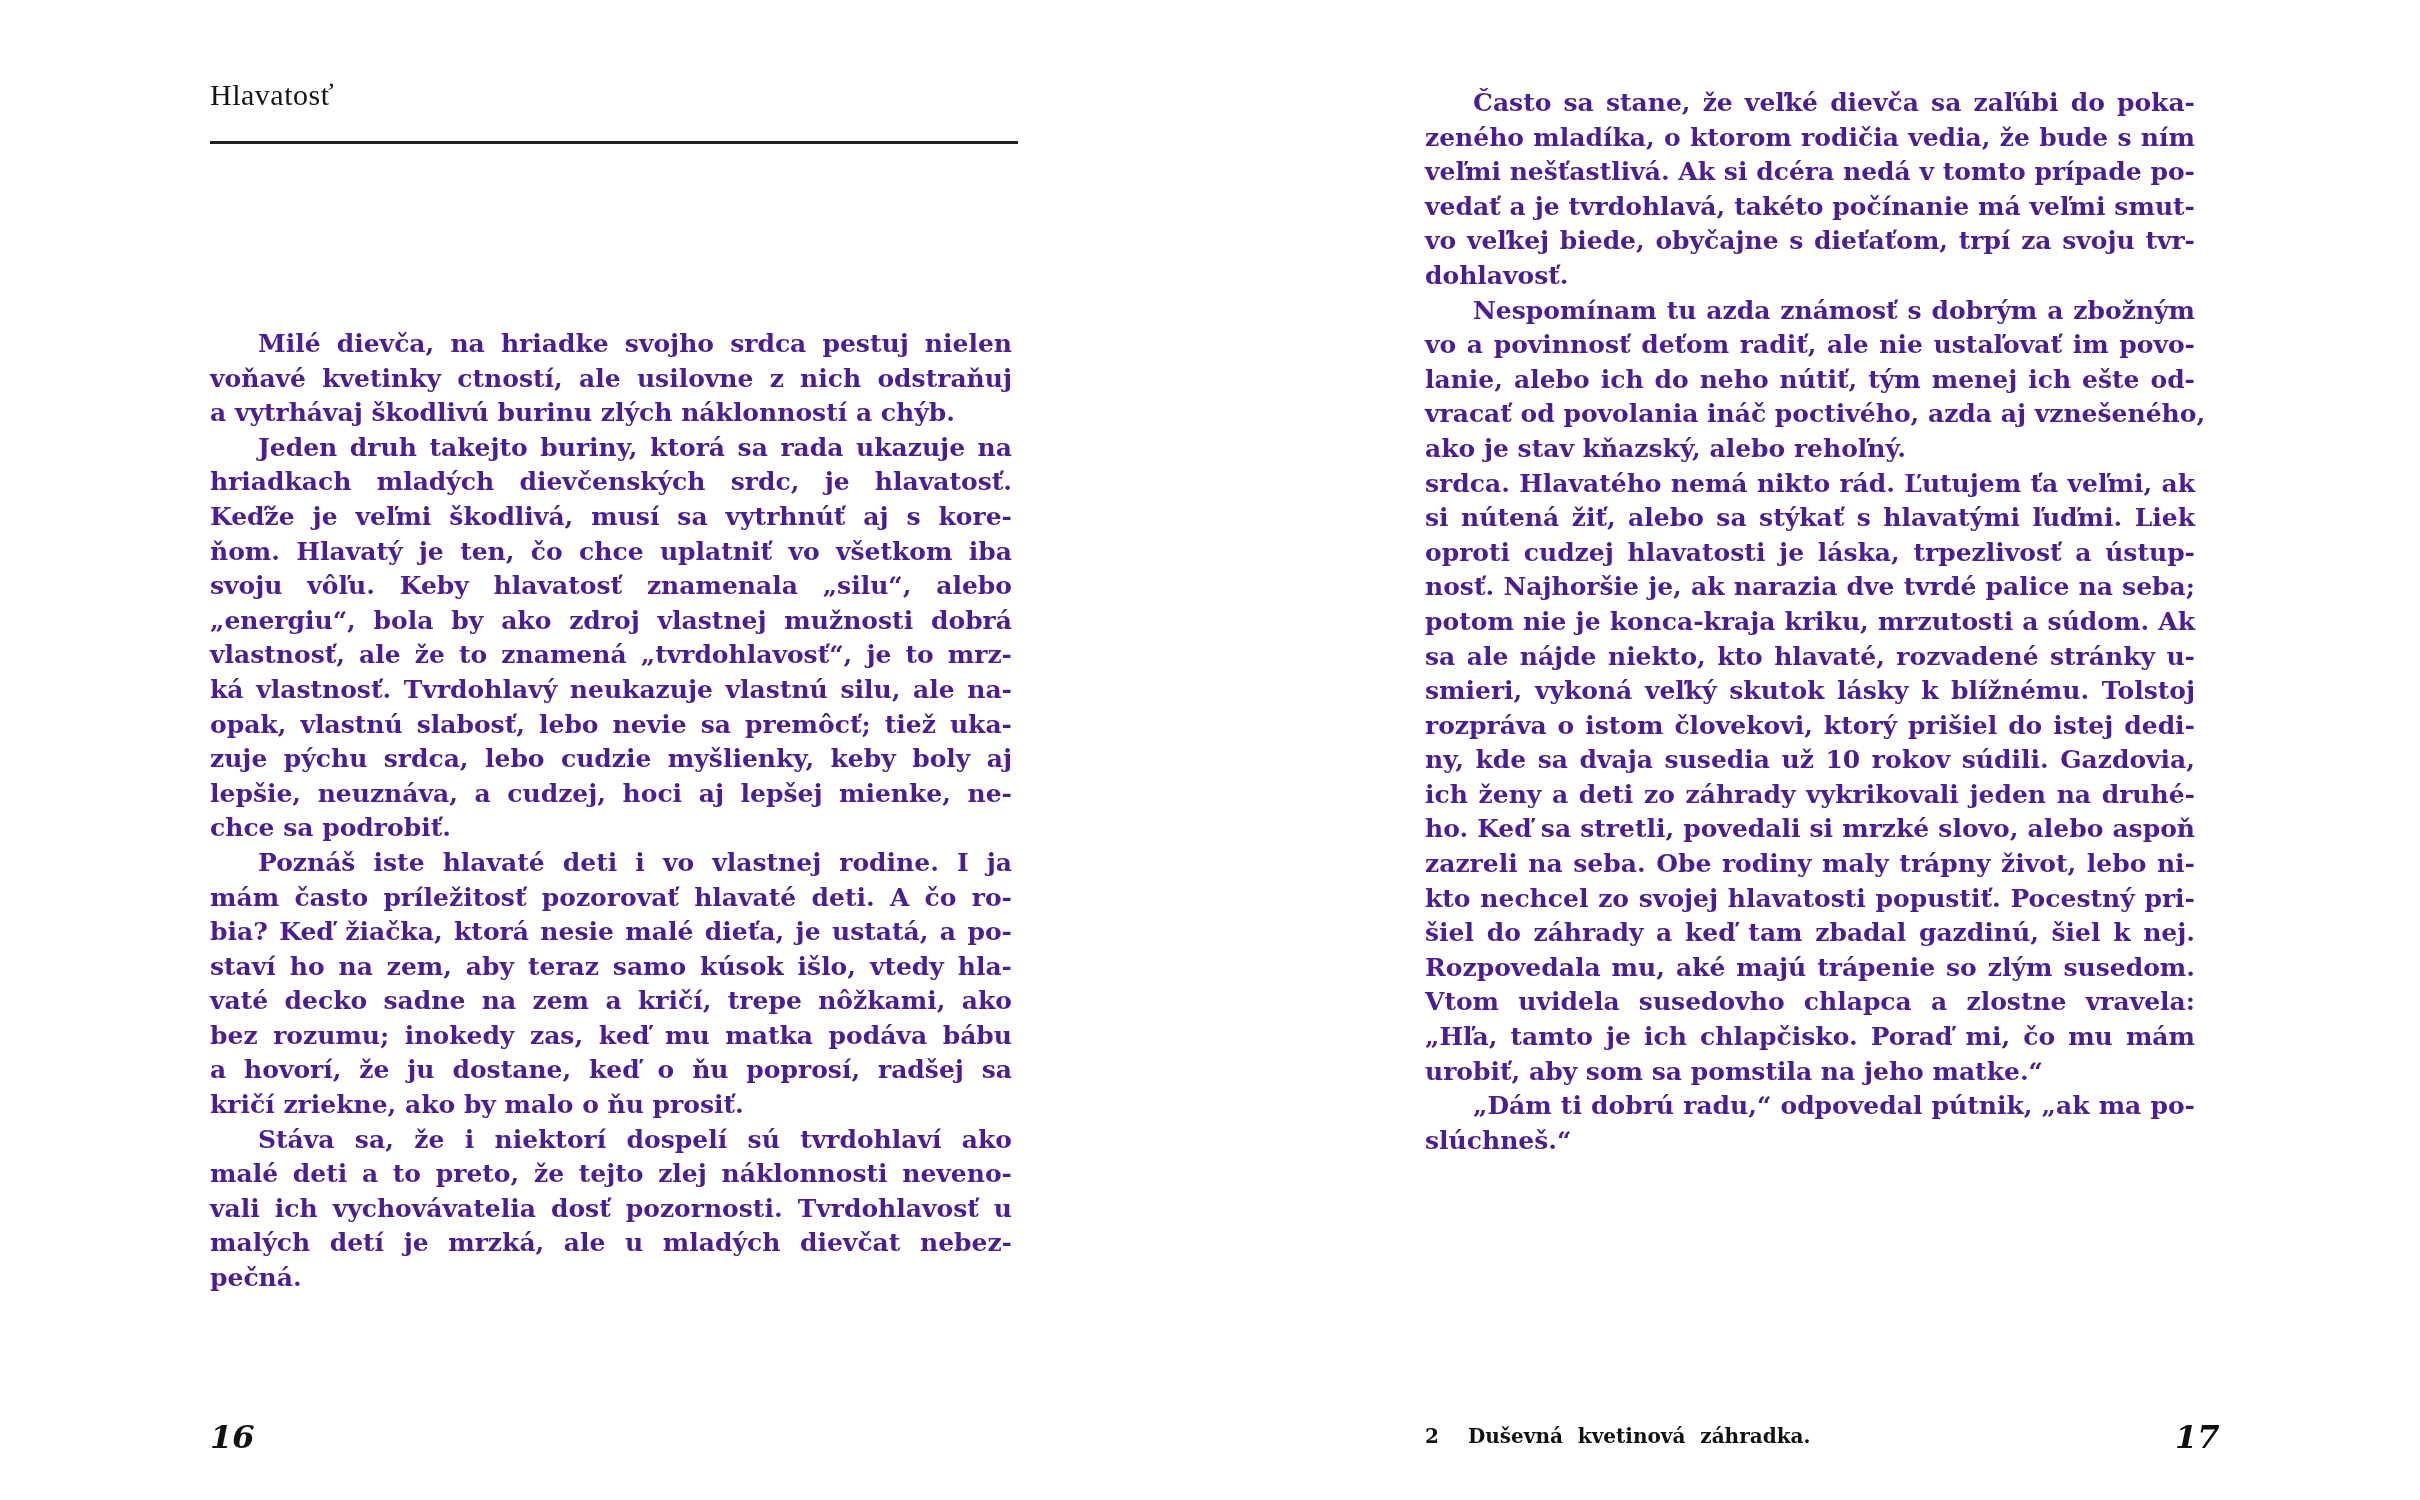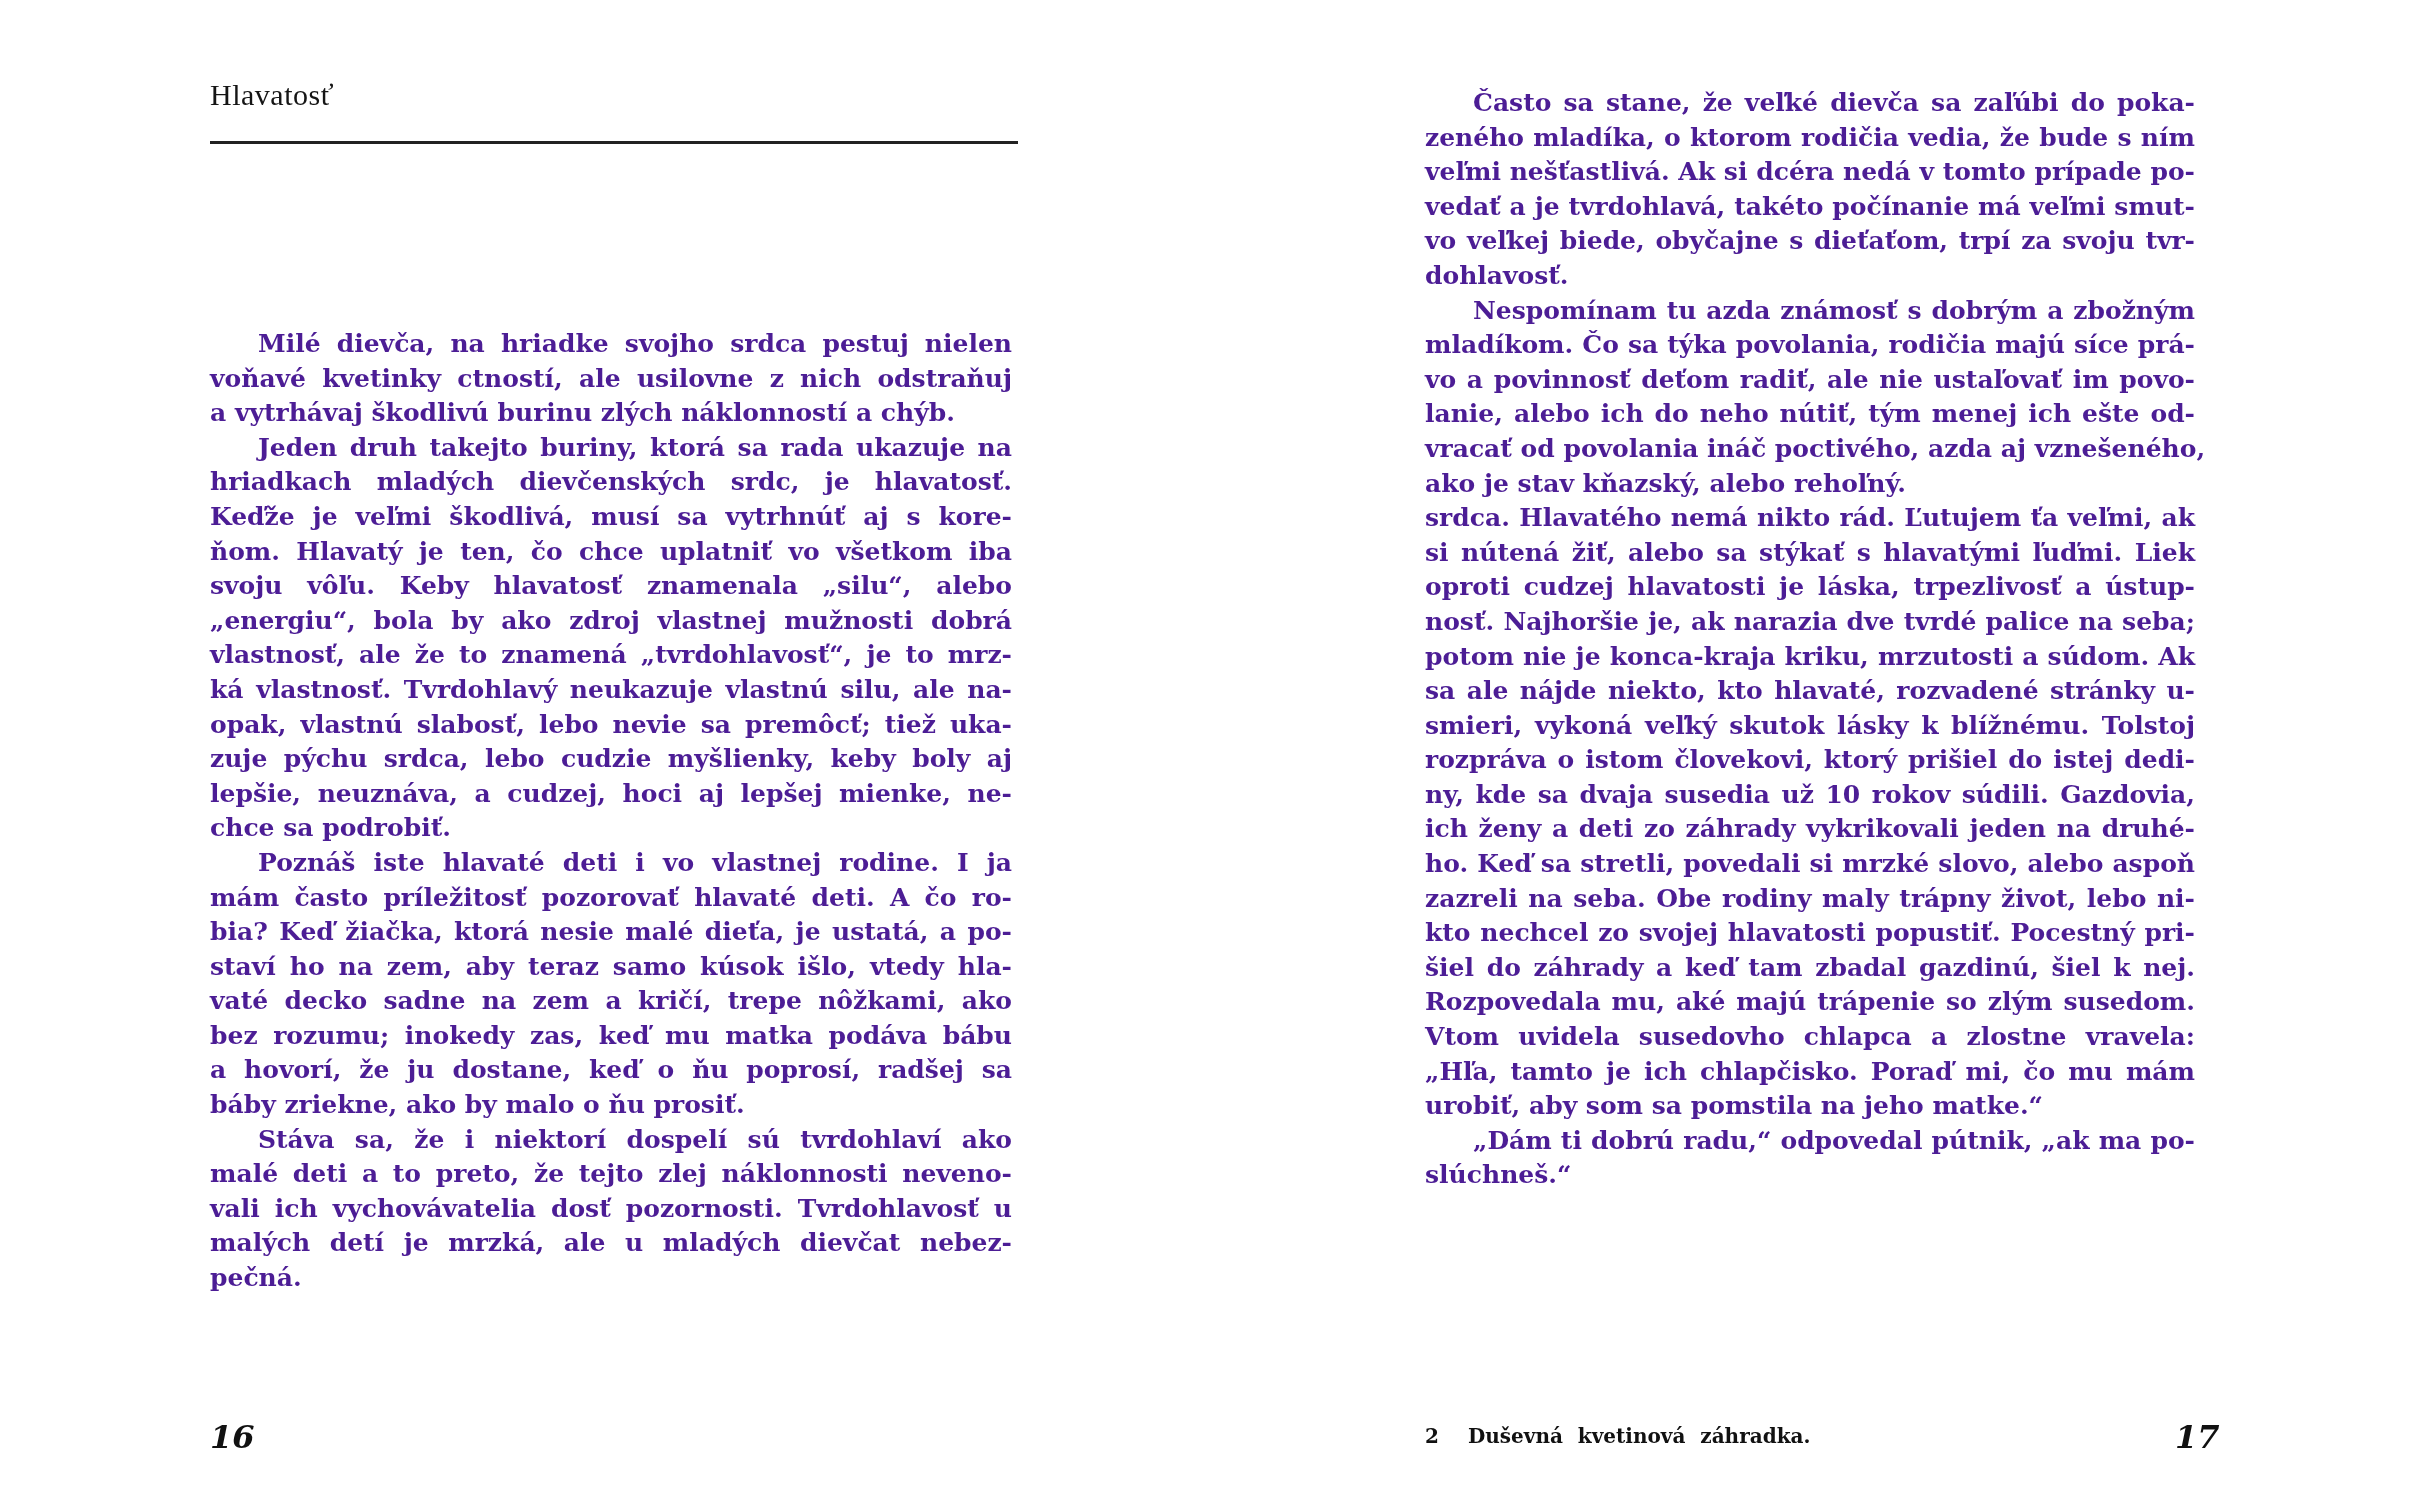--- a/index.html
+++ b/index.html
@@ -49,40 +49,39 @@
       <div class="line">zuje pýchu srdca, lebo cudzie myšlienky, keby boly aj</div>
       <div class="line">lepšie, neuznáva, a cudzej, hoci aj lepšej mienke, ne-</div>
       <div class="line last">chce sa podrobiť.</div>
       <div class="line indent">Poznáš iste hlavaté deti i vo vlastnej rodine. I ja</div>
       <div class="line">mám často príležitosť pozorovať hlavaté deti. A čo ro-</div>
       <div class="line">bia? Keď žiačka, ktorá nesie malé dieťa, je ustatá, a po-</div>
       <div class="line">staví ho na zem, aby teraz samo kúsok išlo, vtedy hla-</div>
       <div class="line">vaté decko sadne na zem a kričí, trepe nôžkami, ako</div>
       <div class="line">bez rozumu; inokedy zas, keď mu matka podáva bábu</div>
       <div class="line">a hovorí, že ju dostane, keď o ňu poprosí, radšej sa</div>
-      <div class="line last">báby zriekne, ako by malo o ňu prosiť.</div>
+      <div class="line last">kričí zriekne, ako by malo o ňu prosiť.</div>
       <div class="line indent">Stáva sa, že i niektorí dospelí sú tvrdohlaví ako</div>
       <div class="line">malé deti a to preto, že tejto zlej náklonnosti neveno-</div>
       <div class="line">vali ich vychovávatelia dosť pozornosti. Tvrdohlavosť u</div>
       <div class="line">malých detí je mrzká, ale u mladých dievčat nebez-</div>
       <div class="line last">pečná.</div>
     </div>
   <div class="folio" id="folio-left">16</div>
 </div>
 
 <div class="page" id="right-page">
   <div class="body" id="right-body">
       <div class="line indent">Často sa stane, že veľké dievča sa zaľúbi do poka-</div>
       <div class="line">zeného mladíka, o ktorom rodičia vedia, že bude s ním</div>
       <div class="line">veľmi nešťastlivá. Ak si dcéra nedá v tomto prípade po-</div>
       <div class="line">vedať a je tvrdohlavá, takéto počínanie má veľmi smut-</div>
       <div class="line">vo veľkej biede, obyčajne s dieťaťom, trpí za svoju tvr-</div>
       <div class="line last">dohlavosť.</div>
       <div class="line indent">Nespomínam tu azda známosť s dobrým a zbožným</div>
-      <div class="line">mladíkom. Čo sa týka povolania, rodičia majú síce prá-</div>
       <div class="line">vo a povinnosť deťom radiť, ale nie ustaľovať im povo-</div>
       <div class="line">lanie, alebo ich do neho nútiť, tým menej ich ešte od-</div>
       <div class="line">vracať od povolania ináč poctivého, azda aj vznešeného,</div>
       <div class="line last">ako je stav kňazský, alebo rehoľný.</div>
       <div class="line">srdca. Hlavatého nemá nikto rád. Ľutujem ťa veľmi, ak</div>
       <div class="line">si nútená žiť, alebo sa stýkať s hlavatými ľuďmi. Liek</div>
       <div class="line">oproti cudzej hlavatosti je láska, trpezlivosť a ústup-</div>
       <div class="line">nosť. Najhoršie je, ak narazia dve tvrdé palice na seba;</div>
       <div class="line">potom nie je konca-kraja kriku, mrzutosti a súdom. Ak</div>
       <div class="line">sa ale nájde niekto, kto hlavaté, rozvadené stránky u-</div>

